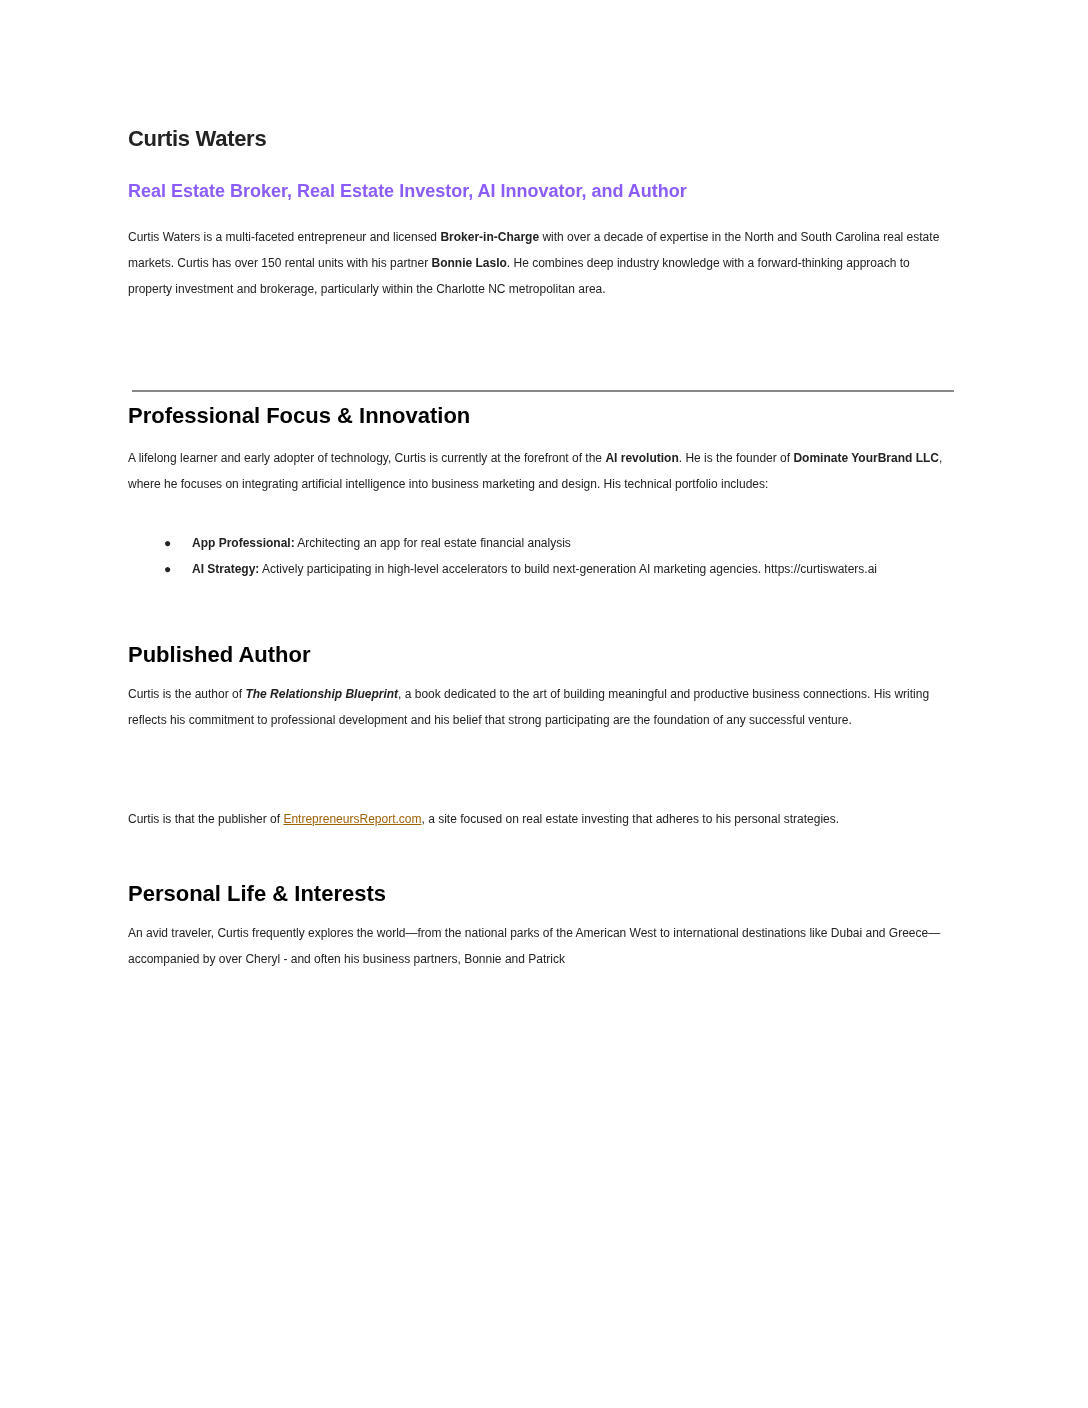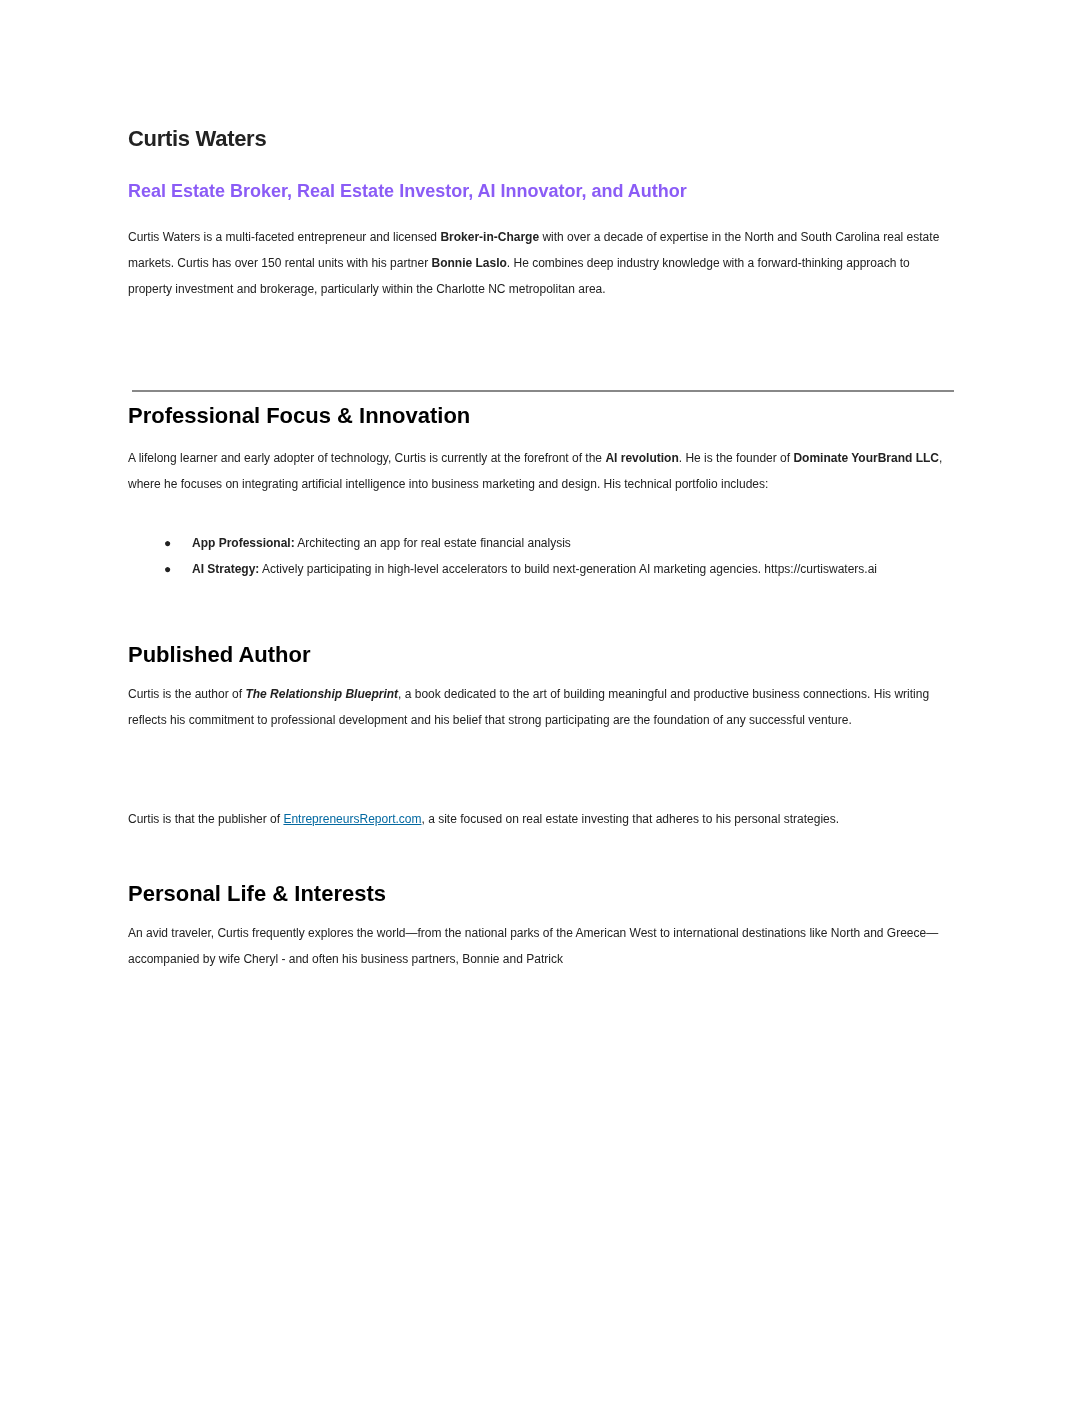--- a/index.html
+++ b/index.html
@@ -15,21 +15,21 @@
   #h-prof { top: 403px; }
   .prof-p { position: absolute; top: 445px; left: 0; width: 826px; }
   ul.portfolio { position: absolute; top: 530px; left: 0; width: 826px; margin: 0; padding: 0; list-style: none; }
   ul.portfolio li { position: relative; padding-left: 64px; }
   ul.portfolio li .bullet { position: absolute; left: 36px; top: 0; }
   #h-pub { top: 642px; }
   .pub-p1 { position: absolute; top: 681px; left: 0; width: 826px; }
   .pub-p2 { position: absolute; top: 806px; left: 0; width: 826px; }
   #h-pers { top: 881px; }
   .pers-p { position: absolute; top: 920px; left: 0; width: 826px; }
-  a.link { color: #0369a1; text-decoration: underline; }
+  a.link { color: #a16207; text-decoration: underline; }
   b { font-weight: bold; }
 </style>
 </head>
 <body>
 
 <div class="page">
   <h1>Curtis Waters</h1>
   <p class="subtitle">Real Estate Broker, Real Estate Investor, AI Innovator, and Author</p>
 
   <p class="intro"><span>Curtis Waters is a multi-faceted entrepreneur and licensed </span><b>Broker-in-Charge</b><span> with over a decade of expertise in the North and South Carolina real estate markets. Curtis has over 150 rental units with his partner </span><b>Bonnie Laslo</b><span>.  He combines deep industry knowledge with a forward-thinking approach to property investment and brokerage, particularly within the Charlotte NC metropolitan area.</span></p>
@@ -42,14 +42,14 @@
   <ul class="portfolio">
     <li><span class="bullet">●</span><b>App Professional:</b><span> Architecting an app for real estate financial analysis</span></li>
     <li><span class="bullet">●</span><b>AI Strategy:</b><span> Actively participating in high-level accelerators to build next-generation AI marketing agencies. https://curtiswaters.ai</span></li>
   </ul>
 
   <h2 id="h-pub">Published Author</h2>
   <p class="pub-p1"><span>Curtis is the author of </span><b><i>The Relationship Blueprint</i></b><span>, a book dedicated to the art of building meaningful and productive business connections. His writing reflects his commitment to professional development and his belief that strong participating are the foundation of any successful venture.</span></p>
   <p class="pub-p2"><span>Curtis is that the publisher of </span><a class="link">EntrepreneursReport.com</a><span>, a site focused on real estate investing that adheres to his personal strategies.</span></p>
 
   <h2 id="h-pers">Personal Life &amp; Interests</h2>
-  <p class="pers-p">An avid traveler, Curtis frequently explores the world—from the national parks of the American West to international destinations like North and Greece—accompanied by wife Cheryl - and often his business partners, Bonnie and Patrick</p>
+  <p class="pers-p">An avid traveler, Curtis frequently explores the world—from the national parks of the American West to international destinations like Dubai and Greece—accompanied by over Cheryl - and often his business partners, Bonnie and Patrick</p>
 </div>
 
 </body></html>

